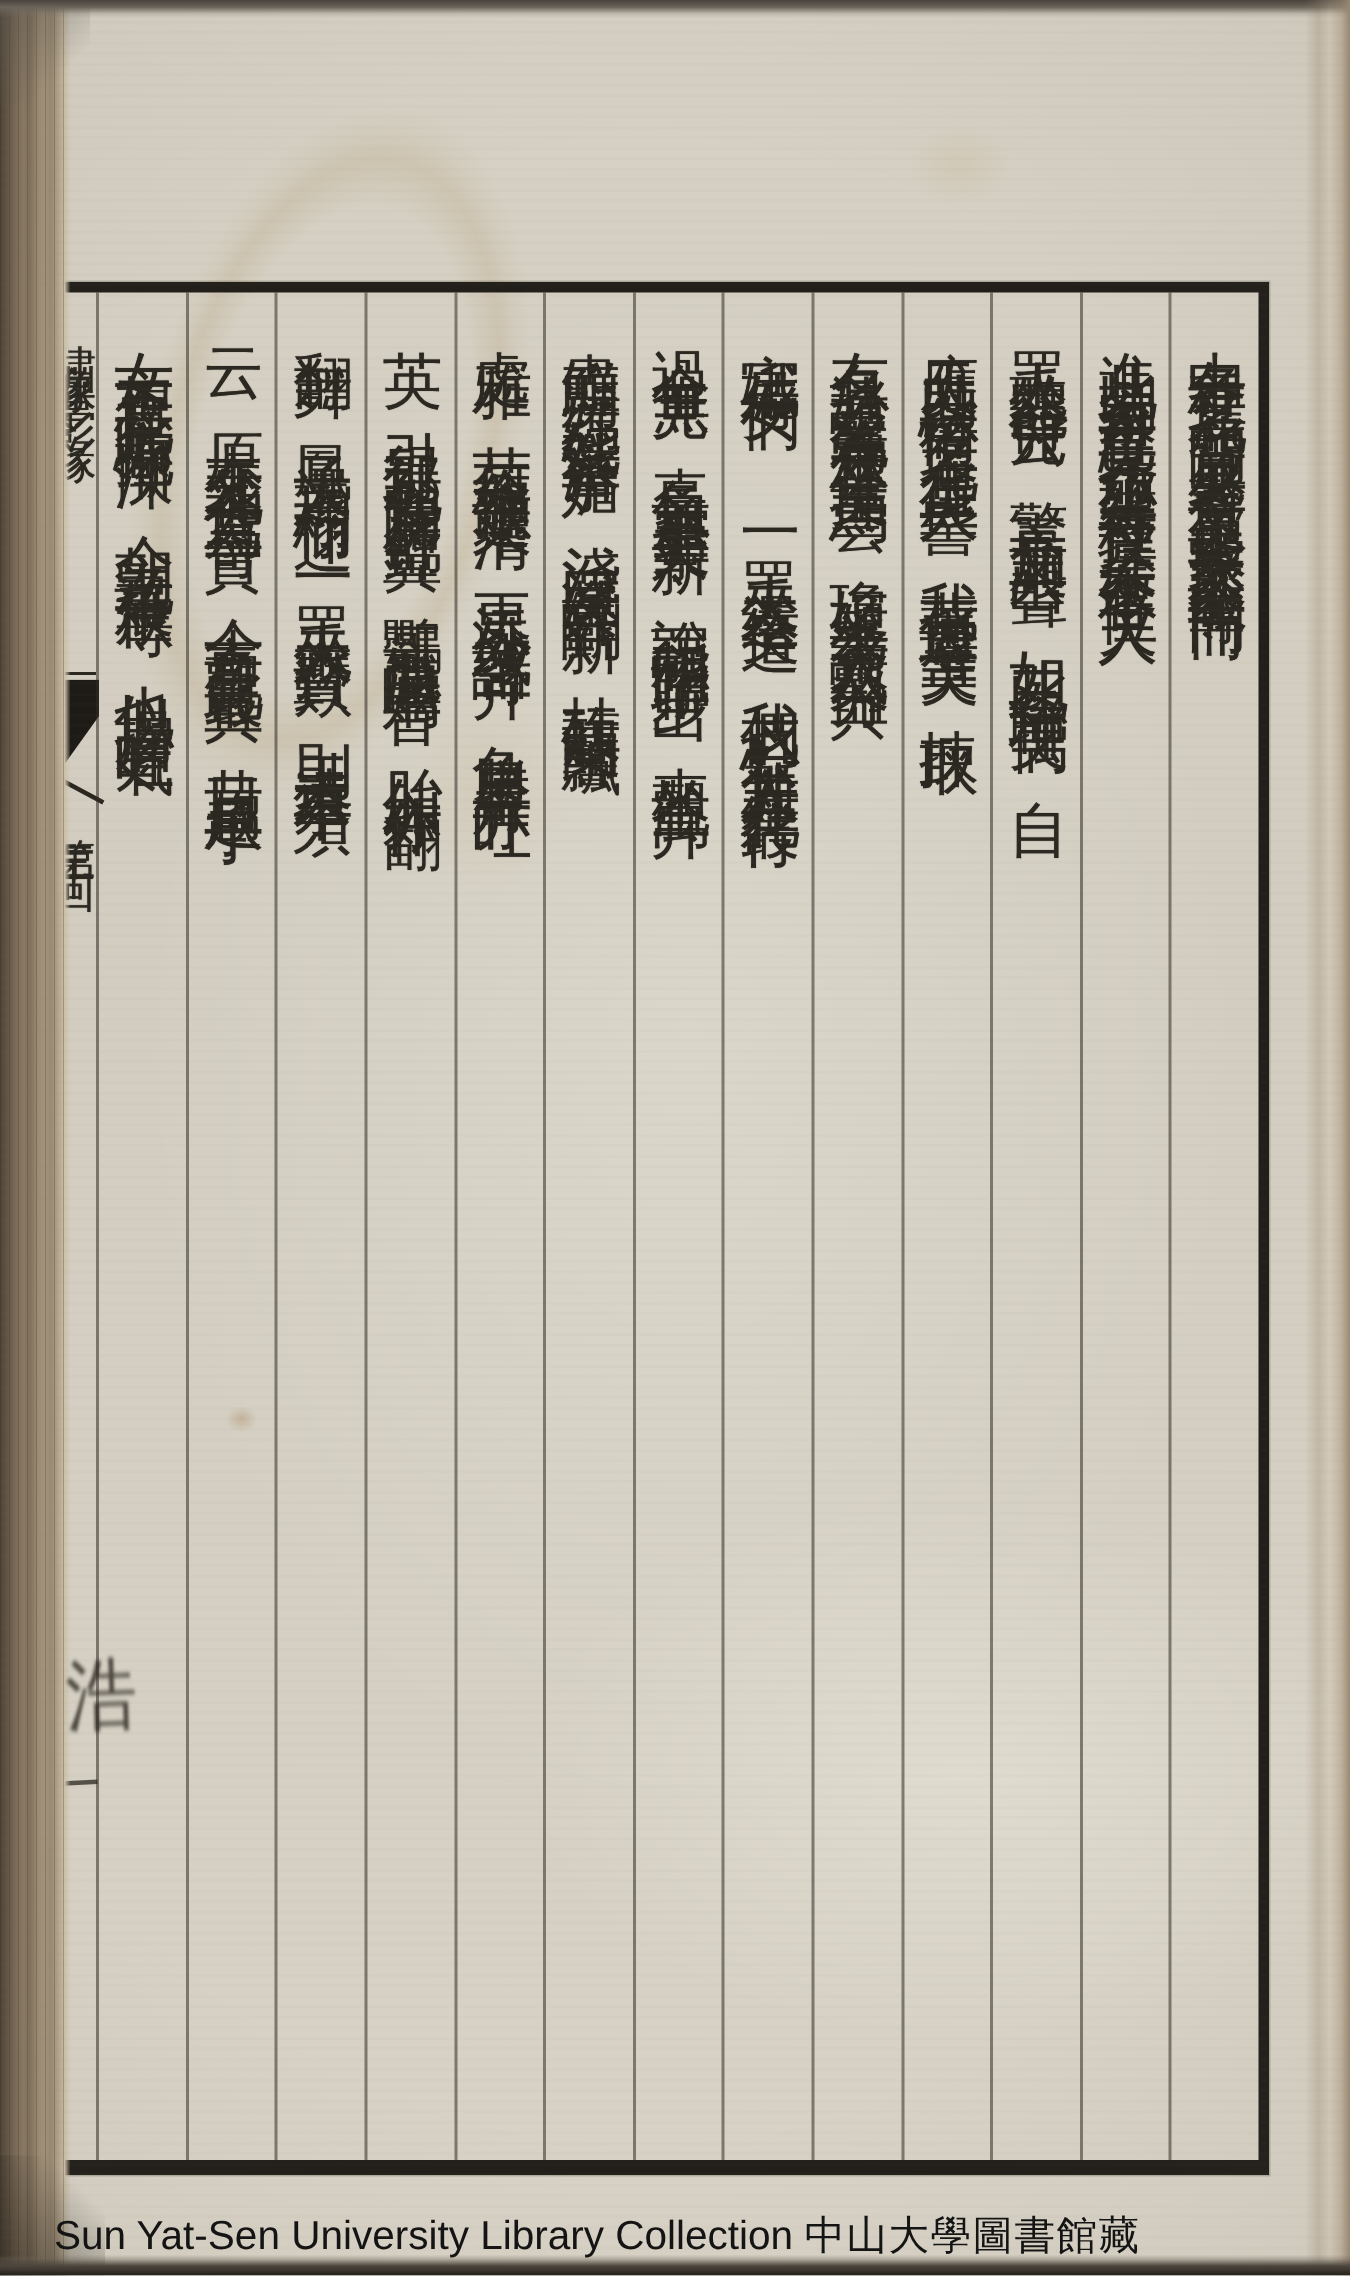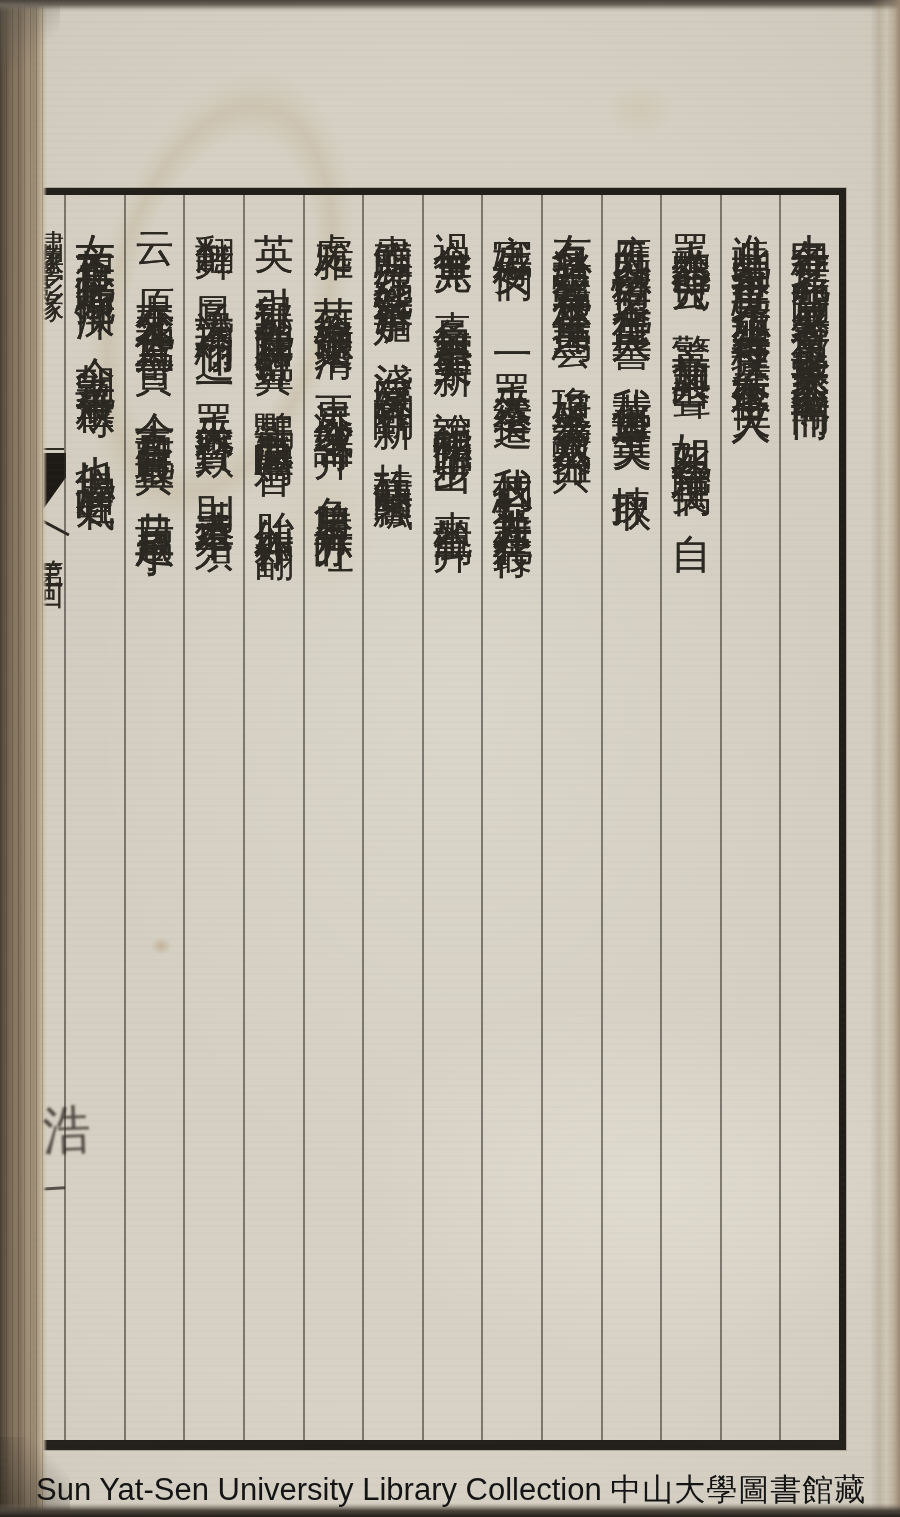--- a/index.html
+++ b/index.html
@@ -62,21 +62,21 @@
     font-size:28px;letter-spacing:6px;line-height:30px;color:#2b2822;
     text-shadow:0 0 .6px rgba(43,40,34,.9);}
   .bx-mark{position:absolute;left:6px;top:992px;width:26px;height:3px;background:rgba(42,38,31,.75);
     transform:rotate(-3deg);}
   
   .ghost{left:30px;top:1062px;writing-mode:vertical-rl;text-orientation:upright;
     font-size:52px;color:rgba(47,42,35,.82);filter:blur(1.3px);
     transform:scaleX(.92) rotate(-2deg);z-index:7;}
   
   .caption{left:36px;top:1476px;font-family:"Liberation Sans", sans-serif;
-    font-size:31px;line-height:28px;color:#141414;white-space:nowrap;z-index:8;}
+    font-size:27px;line-height:28px;color:#141414;white-space:nowrap;z-index:8;}
   .caption .zh{letter-spacing:1px;}
   
   .grain{left:0;top:0;width:900px;height:1517px;pointer-events:none;
     background:
       repeating-linear-gradient(180deg, rgba(120,112,98,.028) 0 2px, transparent 2px 7px),
       radial-gradient(ellipse 900px 1100px at 430px 760px, transparent 60%, rgba(95,85,70,.10) 100%);}
 </style>
 </head>
 <body>
 

